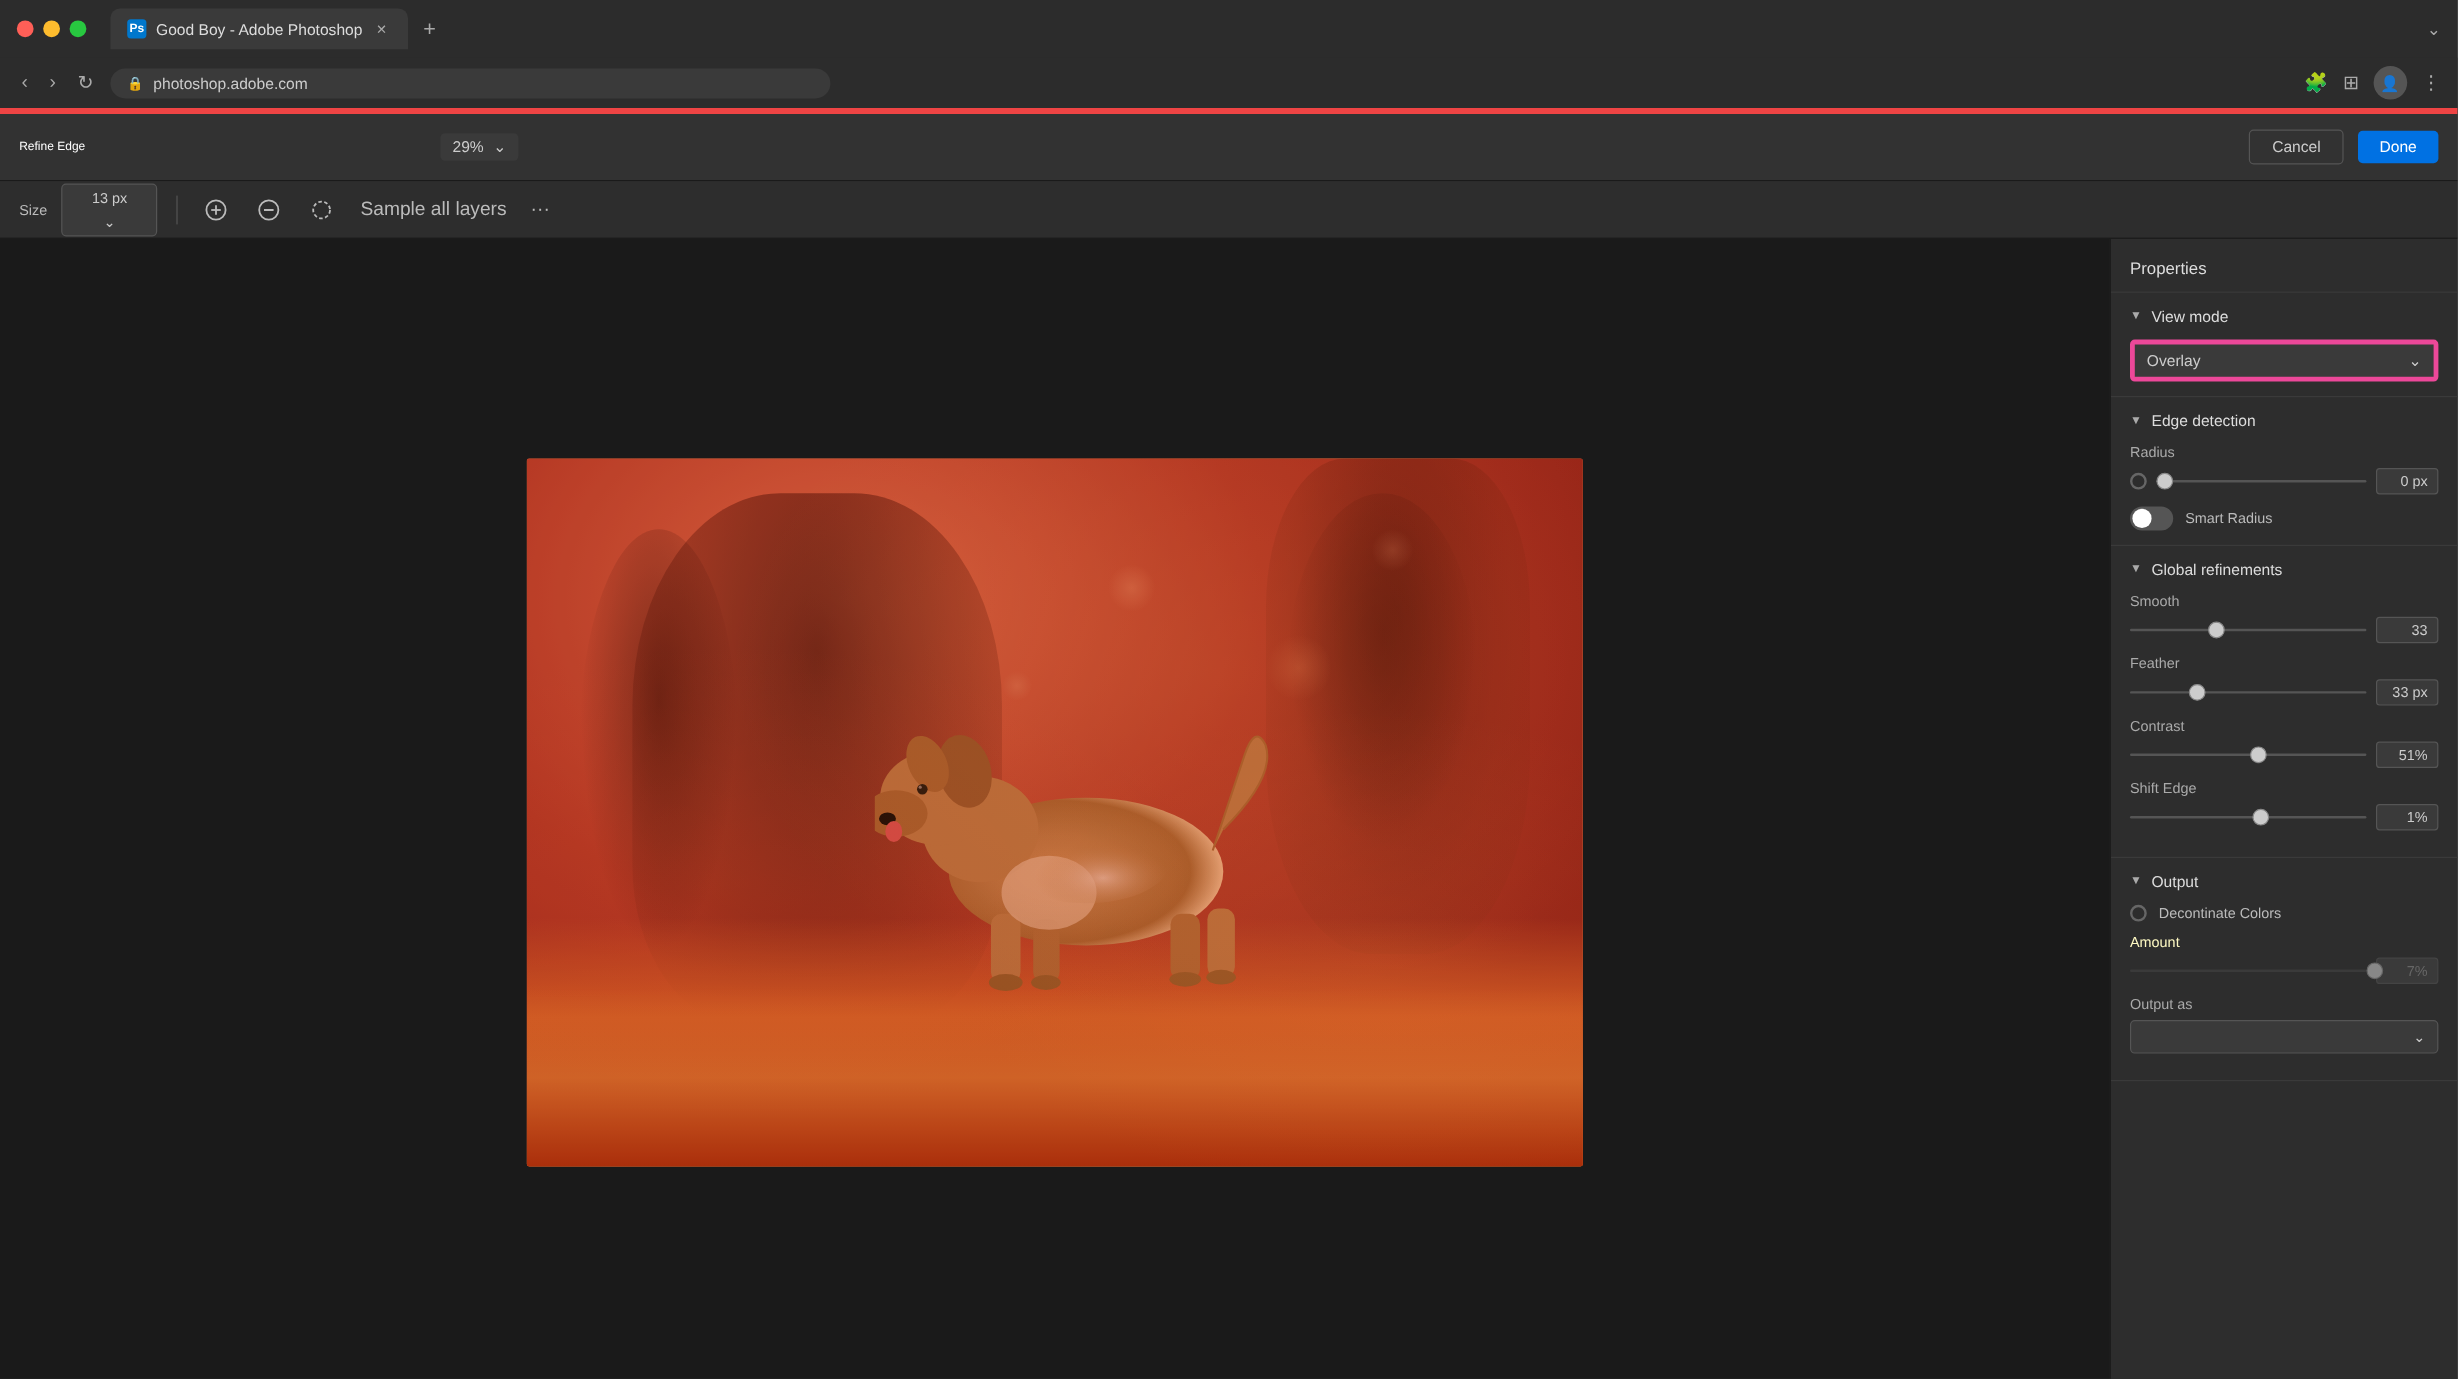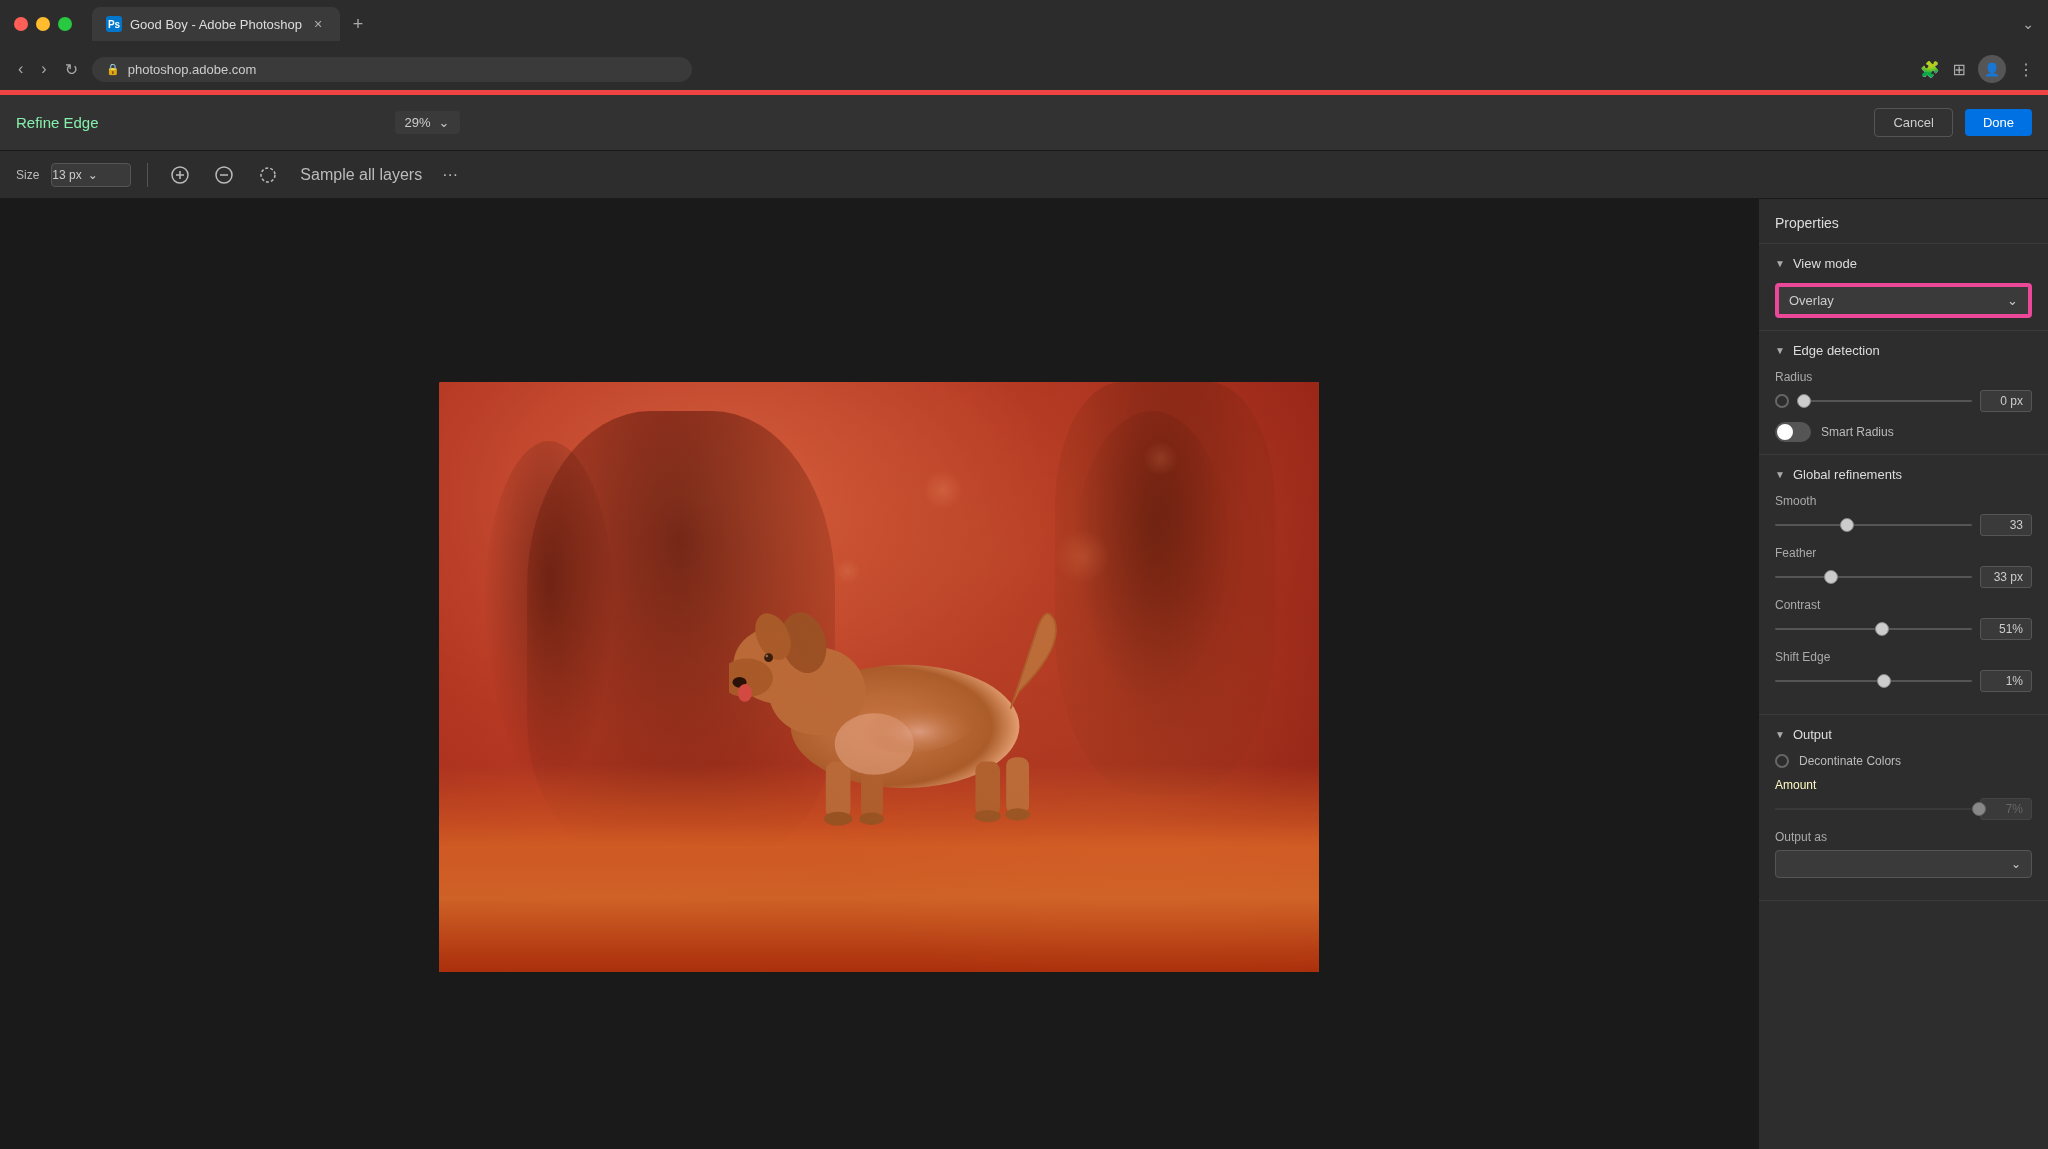--- a/index.html
+++ b/index.html
@@ -157,22 +157,22 @@
       display: flex;
       align-items: center;
       background: #323232;
       border-bottom: 1px solid #1a1a1a;
       padding: 0 16px;
       height: 56px;
       gap: 16px;
     }
 
     .refine-edge-title {
-      font-size: 15px;
-      color: #86efac;
+      font-size: 10px;
+      color: #ffffff;
       font-weight: 400;
     }
 
     .zoom-control {
       display: flex;
       align-items: flex-end;
       background: #3a3a3a;
       border-radius: 4px;
       padding: 4px 10px;
       gap: 8px;
@@ -231,20 +231,21 @@
       align-items: center;
       background: #3a3a3a;
       border: 1px solid #555;
       border-radius: 4px;
       padding: 4px 0;
       gap: 6px;
       font-size: 12px;
       color: #ccc;
       cursor: pointer;
       min-width: 80px;
+      flex-direction: column;
     }
 
     .tool-separator {
       width: 1px;
       height: 24px;
       background: #555;
       margin: 0 4px;
     }
 
     .tool-icon-btn {

